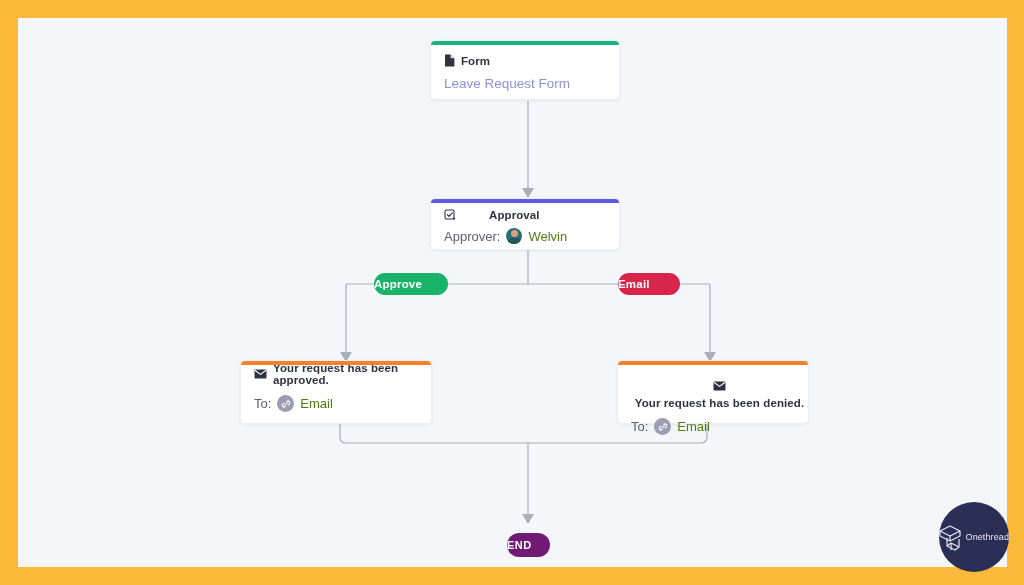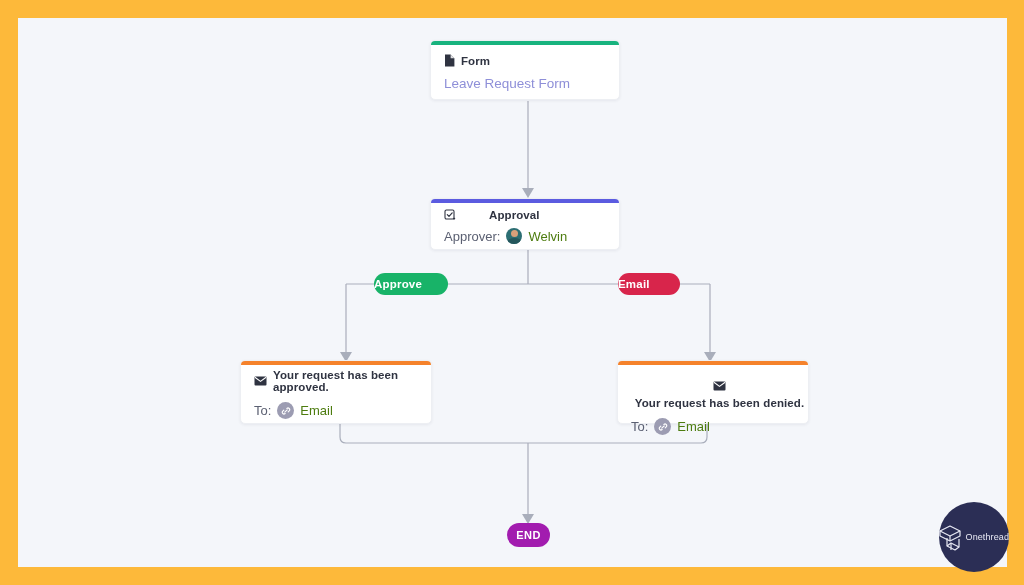--- a/index.html
+++ b/index.html
@@ -138,27 +138,27 @@
     letter-spacing: .2px;
   }
   .pill.approve { background: #18B368; }
   .pill.deny { background: #D8254B; }
 
   
   #end-node {
     position: absolute;
     display: flex;
     align-items: center;
-    justify-content: center;
-    background: #a21caf;
+    background: #701a75;
     border-radius: 12px;
     font-size: 11px;
     font-weight: bold;
     color: #ffffff;
     letter-spacing: .5px;
+    margin-top: 10px;
   }
 
   
   #logo-badge {
     position: absolute;
     left: 939px;
     top: 502px;
     width: 70px;
     height: 70px;
     border-radius: 50%;
@@ -253,21 +253,21 @@
       <span>Approve</span>
     </div>
 
     <div class="pill deny" style="left:600px; top:255px; width:62px; height:22px;">
       <span>Email</span>
     </div>
 
     <div class="card" style="left:222px; top:342px; width:192px; height:64px;">
       <div class="topbar" style="background:#F5822B;"></div>
 
-      <div class="row-head" style="padding-top:8px;justify-content:space-between;">
+      <div class="row-head" style="padding-top:1px;justify-content:space-between;">
         <span class="ico">
           <svg width="13" height="10" viewBox="0 0 13 10">
             <rect x="0.5" y="0.5" width="12" height="9" rx="1" fill="#2F3341"></rect>
             <path d="M0.9 1.2 L6.5 5.4 L12.1 1.2" fill="none" stroke="#ffffff" stroke-width="1.1"></path>
           </svg>
         </span>
         <span class="head-label">Your request has been approved.</span>
       </div>
 
       <div class="row-body" style="padding-top:9px;">

